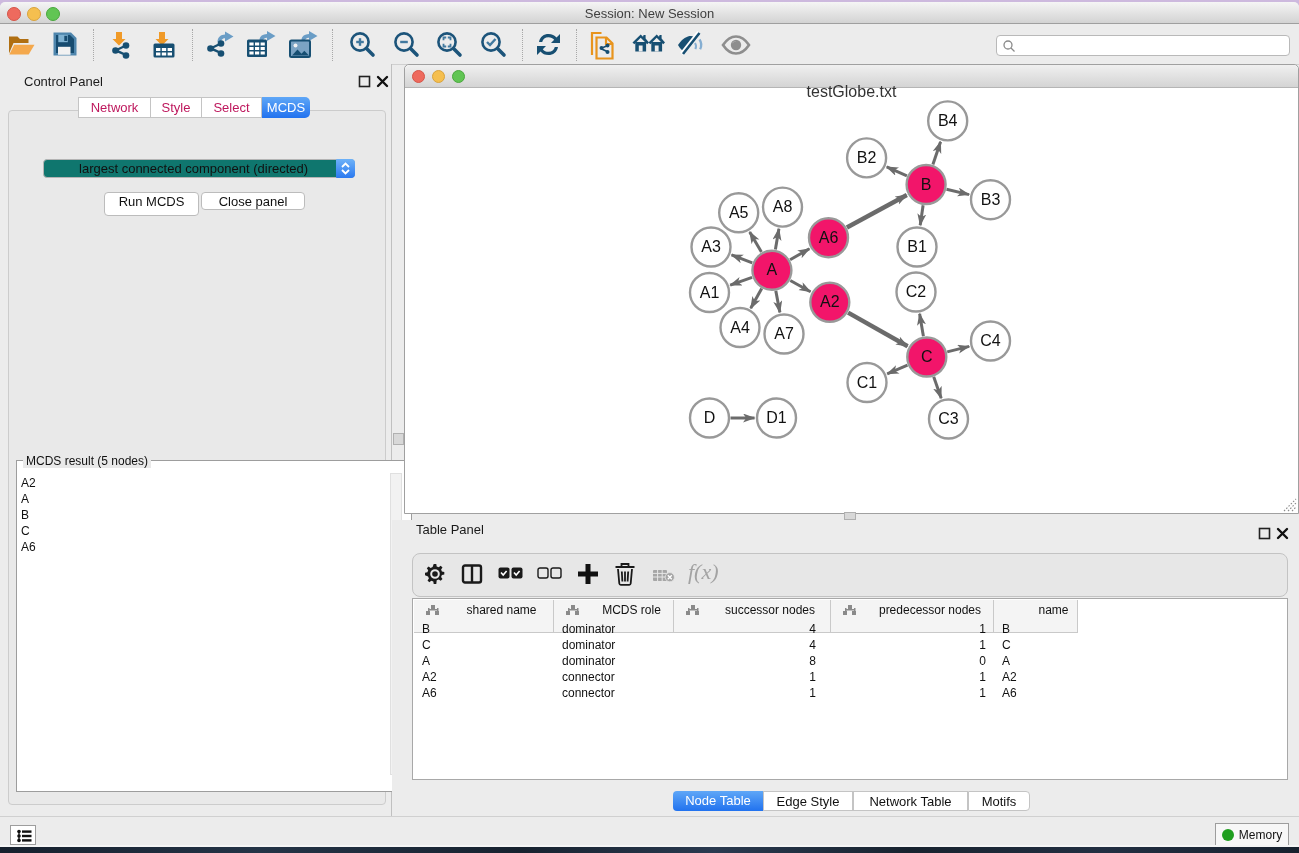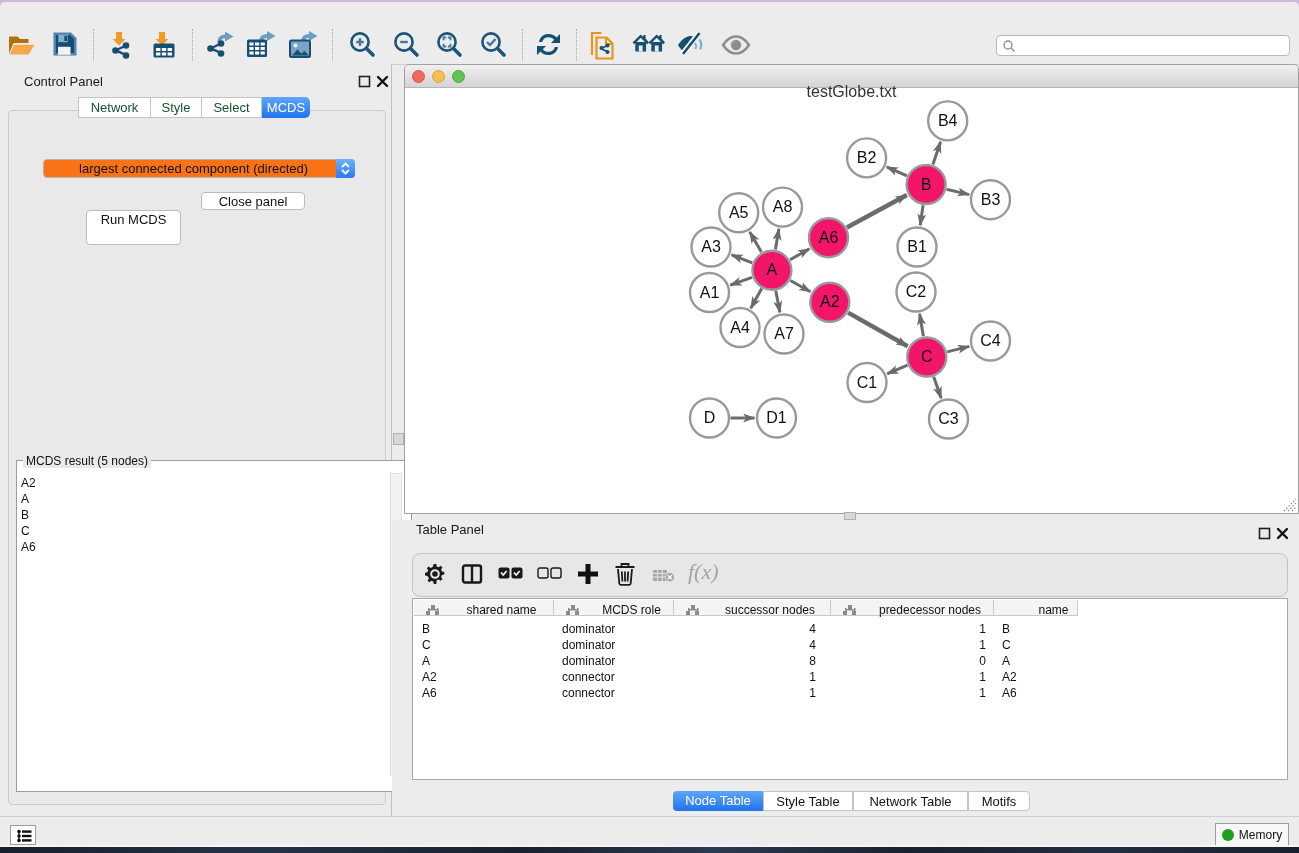--- a/index.html
+++ b/index.html
@@ -14,32 +14,32 @@
 
 #toolbar{position:absolute;left:0;top:22px;width:1299px;height:40px;background:#ececec;border-bottom:1px solid #d0d0d0;}
 .tsep{position:absolute;top:5px;height:32px;width:0;border-left:1px dotted #a8a8a8;}
 .ticon{position:absolute;top:7px;}
 
 #search{position:absolute;left:996px;top:11px;width:292px;height:19px;background:#fff;border:1px solid #b9b9b9;border-radius:4px;}
 
 #cpanel{position:absolute;left:0;top:62px;width:391px;height:760px;background:#ececec;border-right:1px solid #c0c0c0;}
 .ptitle{font-size:13px;color:#1a1a1a;}
 
-.tab{position:absolute;top:0;height:21px;background:#fff;border:1px solid #c4c4c4;box-sizing:border-box;text-align:center;font-size:13px;color:#14532d;line-height:20px;}
+.tab{position:absolute;top:0;height:21px;background:#fff;border:1px solid #c4c4c4;box-sizing:border-box;text-align:center;font-size:13px;color:#be185d;line-height:20px;}
 .tabsel{background:linear-gradient(#5fa7f7,#2172ef);color:#fff;border:none;}
 
 .btn{position:absolute;background:#fff;border:1px solid #bcbcbc;border-radius:4px;box-sizing:border-box;text-align:center;font-size:13px;color:#111;}
 
 #netwin{position:absolute;left:404px;top:62px;width:893px;height:448px;background:#fff;border:1px solid #a0a0a0;border-radius:5px 5px 0 0;overflow:hidden;}
 #nettitle{position:absolute;left:0;top:0;width:100%;height:22px;background:linear-gradient(#f0f0f0,#d4d4d4);border-bottom:1px solid #b5b5b5;border-radius:5px 5px 0 0;}
 
 #tpanel{position:absolute;left:392px;top:518px;width:907px;height:297px;background:#ececec;}
 #ttoolbar{position:absolute;left:20px;top:33px;width:876px;height:44px;background:#e7e7e7;border:1px solid #c3c3c3;border-radius:8px;box-sizing:border-box;}
 #ttable{position:absolute;left:20px;top:78px;width:876px;height:182px;background:#fff;border:1px solid #a8a8a8;box-sizing:border-box;}
-.th{position:absolute;top:1px;height:16px;background:#f4f4f4;border-right:1px solid #c9c9c9;border-bottom:1px solid #c9c9c9;box-sizing:border-box;font-size:12px;color:#111;text-align:center;line-height:20px;padding-left:36px;}
+.th{position:absolute;top:1px;height:33px;background:#f4f4f4;border-right:1px solid #c9c9c9;border-bottom:1px solid #c9c9c9;box-sizing:border-box;font-size:12px;color:#111;text-align:center;line-height:20px;padding-left:36px;}
 .th .sorti{position:absolute;left:12px;top:5px;margin:0;}
 .sorti{display:inline-block;width:13px;height:11px;margin-right:6px;vertical-align:-1px;background:
   linear-gradient(#8a8a8a,#8a8a8a) 4.5px 0/4px 4px no-repeat,
   linear-gradient(#8a8a8a,#8a8a8a) 0 6px/4px 4px no-repeat,
   linear-gradient(#8a8a8a,#8a8a8a) 9px 6px/4px 4px no-repeat,
   linear-gradient(#8a8a8a,#8a8a8a) 2px 4px/9px 1.5px no-repeat,
   linear-gradient(#8a8a8a,#8a8a8a) 2px 2.5px/1.5px 3px no-repeat,
   linear-gradient(#8a8a8a,#8a8a8a) 10.5px 2.5px/1.5px 3px no-repeat;}
 .trows{position:absolute;left:0;top:22px;width:100%;}
 .tr{position:relative;height:16px;font-size:12px;color:#111;}
@@ -47,20 +47,26 @@
 .tr .num{text-align:right;}
 
 .tab2{position:absolute;top:271px;height:20px;background:#fff;border:1px solid #c4c4c4;box-sizing:border-box;text-align:center;font-size:13px;color:#111;line-height:19px;}
 .tab2sel{background:linear-gradient(#5fa7f7,#2172ef);color:#fff;border:none;}
 
 #statusbar{position:absolute;left:0;top:814px;width:1299px;height:29px;background:#ececec;border-top:1px solid #d0d0d0;}
 #statusbar .btn{position:absolute;}
 </style></head>
 <body>
 <div id="app">
+  <div id="titlebar">
+      <div class="tl t-red"></div>
+      <div class="tl t-yel"></div>
+      <div class="tl t-grn"></div>
+      <div id="apptitle">Session: New Session</div>
+    </div>
   <div id="toolbar">
     <svg class="ticon" style="left:7px" width="28" height="26" viewBox="0 0 28 26">
       <path d="M2 22.5 V5.5 h8.5 l2.5 2.5 h8.5 v4 h-15 z" fill="#b06f12"></path>
       <path d="M7.2 13.8 h20.3 l-5.8 9.7 H2.3 z" fill="#f4a84c"></path>
     </svg>
     <svg class="ticon" style="left:52px" width="26" height="26" viewBox="0 0 26 26">
       <path d="M1.5 1.5 h17.5 l5.5 5.5 v17.5 H1.5 z" fill="#4f86ad"></path>
       <path d="M4 4 h14 l4 4 v14 H4 z" fill="#174c70"></path>
       <rect x="6.3" y="3.8" width="9.5" height="7.4" fill="#7fb2d2"></rect>
       <rect x="12.3" y="4.8" width="2.9" height="5.2" fill="#174c70"></rect>
@@ -205,30 +211,30 @@
       </svg>
     <svg style="position:absolute;left:376px;top:11px;" width="13" height="13" viewBox="0 0 13 13">
         <path d="M2 2 L11 11 M11 2 L2 11" stroke="#111" stroke-width="2.4" stroke-linecap="round"></path>
       </svg>
     <div style="position:absolute;left:8px;top:46px;width:376px;height:693px;background:#e9e9e9;border:1px solid #cccccc;border-radius:4px;"></div>
     <div class="tab" style="left:78px;width:73px;">Network</div>
     <div class="tab" style="left:150px;width:52px;">Style</div>
     <div class="tab" style="left:201px;width:61px;">Select</div>
     <div class="tab tabsel" style="left:262px;width:48px;border-radius:0 5px 5px 0;line-height:21px;">MCDS</div>
     <style>#cpanel .tab{top:33px;}</style>
-    <div style="position:absolute;left:43px;top:95px;width:312px;height:19px;background:#f97316;border:1px solid #b4b4b4;border-radius:4px;box-sizing:border-box;">
+    <div style="position:absolute;left:43px;top:95px;width:312px;height:19px;background:#0f766e;border:1px solid #b4b4b4;border-radius:4px;box-sizing:border-box;">
       <div style="position:absolute;left:0;top:0;width:100%;text-align:center;font-size:13px;line-height:18px;color:#111;">largest connected component (directed)&nbsp;&nbsp;&nbsp;</div>
       <div style="position:absolute;right:-1px;top:-1px;width:19px;height:19px;background:linear-gradient(#6eb2f8,#2a79f0);border-radius:1px 4px 4px 1px;">
         <svg width="19" height="19" viewBox="0 0 19 19">
             <path d="M6 8 L9.5 4.5 L13 8" stroke="#fff" stroke-width="1.8" fill="none"></path>
             <path d="M6 11 L9.5 14.5 L13 11" stroke="#fff" stroke-width="1.8" fill="none"></path>
           </svg>
       </div>
     </div>
-    <div class="btn" style="left:86px;top:128px;width:95px;height:35px;line-height:17px;margin-top:18px;">Run MCDS</div>
+    <div class="btn" style="left:104px;top:128px;width:95px;height:24px;line-height:17px;">Run MCDS</div>
     <div class="btn" style="left:201px;top:128px;width:104px;height:18px;line-height:17px;">Close panel</div>
     <div style="position:absolute;left:16px;top:396px;width:396px;height:332px;background:#fff;border:1px solid #9d9d9d;box-sizing:border-box;">
       <div style="position:absolute;left:6px;top:-7px;background:#e9e9e9;padding:0 3px;font-size:12px;color:#111;">MCDS result (5 nodes)</div>
       <div style="position:absolute;left:4px;top:14px;font-size:12px;color:#111;line-height:16px;">A2<br>A<br>B<br>C<br>A6</div>
       <div style="position:absolute;right:9px;top:12px;width:10px;height:300px;background:#f2f2f2;border:1px solid #e0e0e0;"></div>
     </div>
   </div>
   <div id="netwin">
     <div id="nettitle">
         <div class="tl t-red" style="left:7px;top:5px;width:11px;height:11px;"></div>
@@ -418,21 +424,21 @@
         <div class="tr">
             <span style="left:9px;">A6</span>
             <span style="left:149px;">connector</span>
             <span class="num" style="left:261px;width:142px;">1</span>
             <span class="num" style="left:418px;width:155px;">1</span>
             <span style="left:589px;">A6</span>
           </div>
       </div>
     </div>
     <div class="tab2 tab2sel" style="left:281px;width:90px;border-radius:4px 0 0 4px;">Node Table</div>
-    <div class="tab2" style="left:371px;width:90px;">Style Table</div>
+    <div class="tab2" style="left:371px;width:90px;">Edge Style</div>
     <div class="tab2" style="left:461px;width:115px;">Network Table</div>
     <div class="tab2" style="left:576px;width:62px;border-radius:0 4px 4px 0;">Motifs</div>
   </div>
   <div id="statusbar">
     <div class="btn" style="left:10px;top:8px;width:26px;height:20px;border-radius:0;border-color:#9d9d9d;"><svg width="17" height="14" viewBox="0 0 17 14" style="margin-top:2.5px;">
           <g fill="#111">
             <circle cx="4" cy="2.6" r="1.8"></circle>
             <circle cx="4" cy="7" r="1.8"></circle>
             <circle cx="4" cy="11.4" r="1.8"></circle>
             <rect x="3.4" y="2" width="1.2" height="10"></rect>

